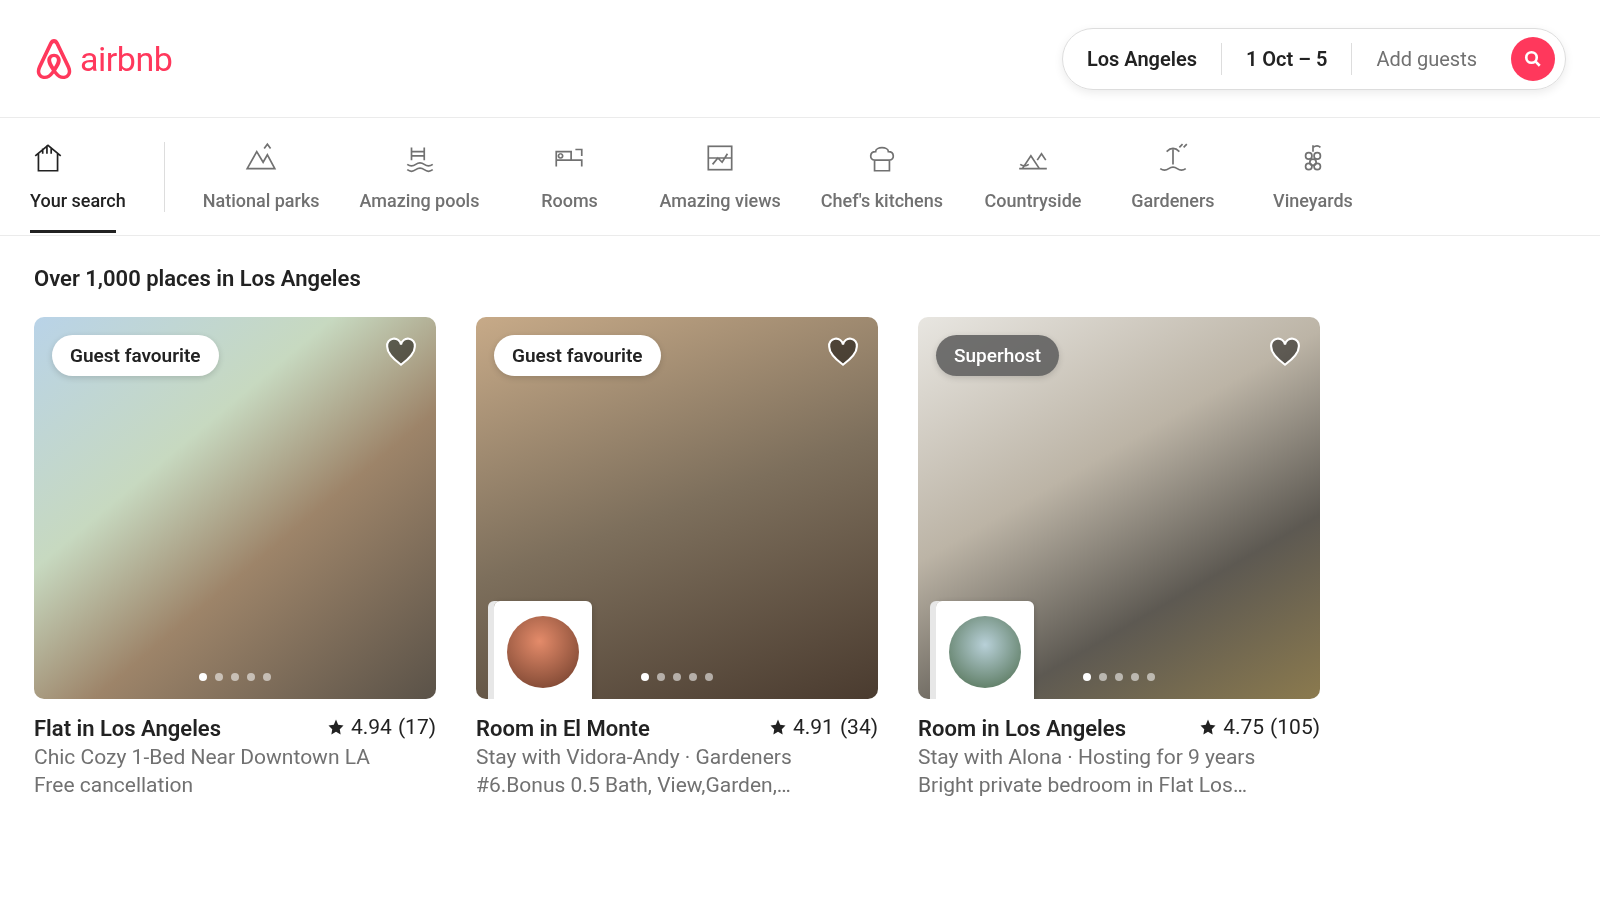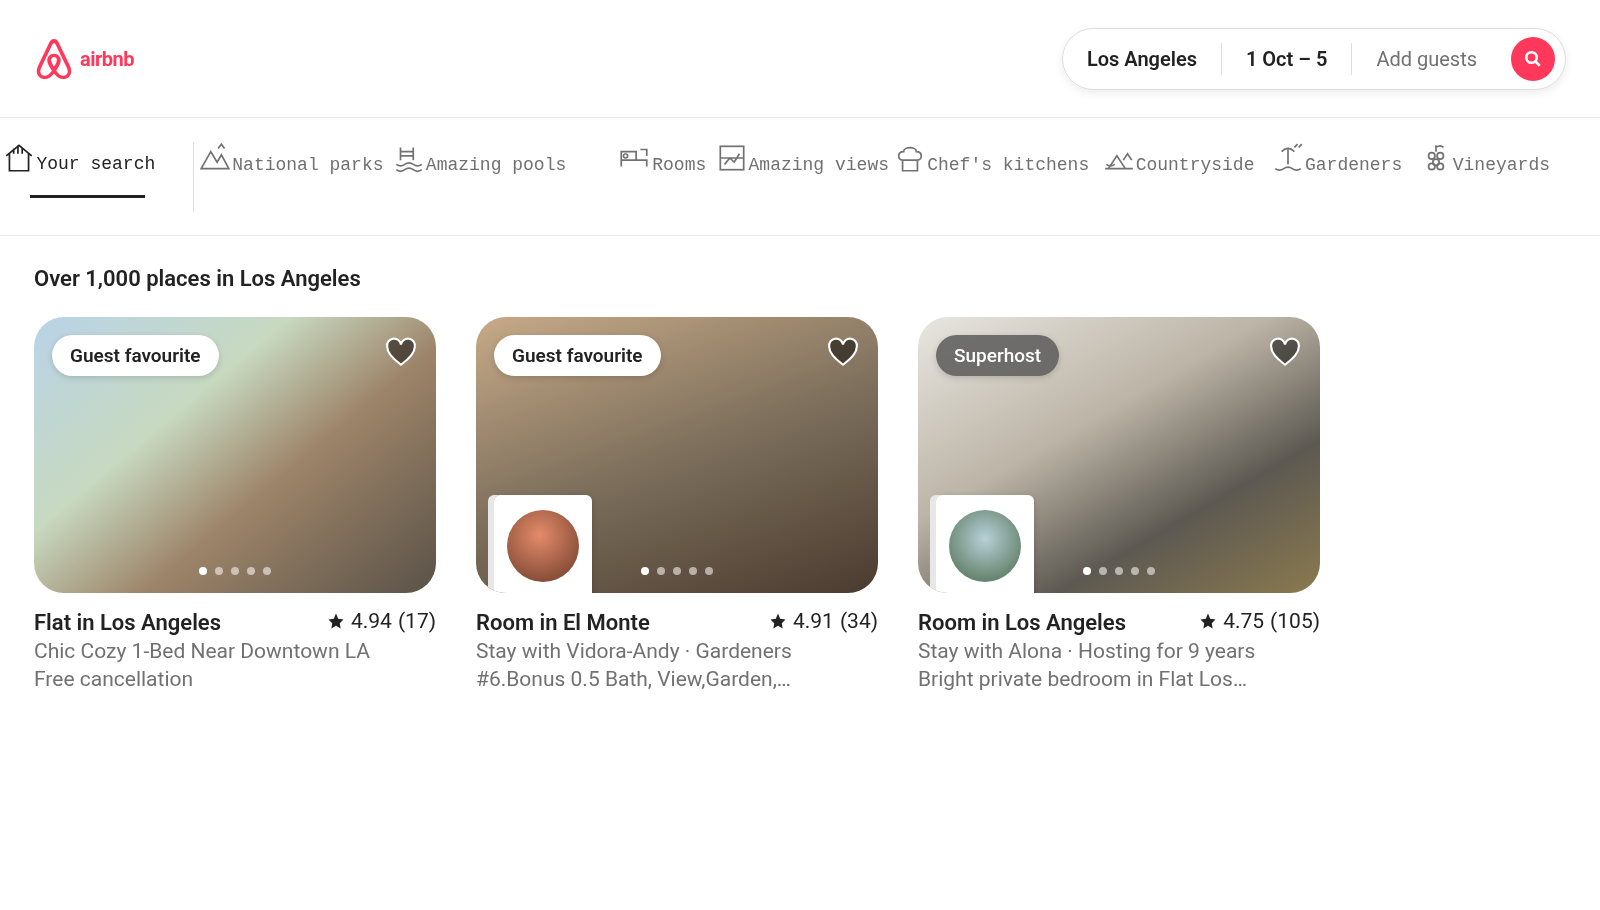--- a/index.html
+++ b/index.html
@@ -16,21 +16,21 @@
   
   .header {
     height: 118px;
     display: flex;
     align-items: center;
     padding: 0 34px;
     border-bottom: 1px solid #ebebeb;
     justify-content: space-between;
   }
   .logo { display:flex; align-items:center; gap:6px; color:#ff385c; }
-  .logo span { font-size: 20px; font-weight: 700; letter-spacing: -0.5px; }
+  .logo span { font-size: 34px; font-weight: 400; letter-spacing: -0.5px; }
   .logo svg { width:40px; height:44px; }
 
   .searchbar {
     display:flex;
     align-items:center;
     height: 62px;
     border: 1px solid #ddd;
     border-radius: 40px;
     box-shadow: 0 3px 10px rgba(0,0,0,.08);
     padding: 0 10px 0 0;
@@ -55,27 +55,26 @@
   
   .catbar {
     display:flex;
     align-items:flex-start;
     height: 118px;
     border-bottom: 1px solid #ebebeb;
     padding: 0 30px;
     gap: 0;
   }
   .cat {
-    display:flex; flex-direction:row; align-items:center; justify-content:flex-end;
+    display:flex; flex-direction:column; align-items:center; justify-content:space-between;
     padding: 22px 20px 0 20px;
     min-width: 140px;
     cursor:pointer;
     color:#717171;
     position:relative;
-    font-family:Liberation Mono, monospace;
   }
   .cat:first-child { min-width: 120px; padding-left:0; padding-right:30px; align-items:flex-start;}
   .cat .cicon { width:36px; height:36px; display:flex; align-items:center; justify-content:center; }
   .cat .cicon svg { width:34px; height:34px; stroke:#222; stroke-width:1.6; fill:none; }
   .cat:not(.active) .cicon svg { stroke:#717171; }
   .cat .clabel { margin-top:14px; font-size:18px; font-weight:500; white-space:nowrap;}
   .cat.active { color:#222; }
   .cat.active::after {
     content:""; position:absolute; bottom:-22px; left:0; right:40px; height:3px; background:#222;
   }
@@ -88,21 +87,21 @@
   }
   .results {
     flex: 0 0 1345px;
     padding: 30px 34px 0 34px;
     overflow:hidden;
   }
   .results-title { font-size:22px; font-weight:600; margin-bottom: 26px; }
   .cards { display:flex; gap: 40px; }
   .card { width: 402px; cursor:pointer; }
   .thumb {
-    width:402px; height:276px; border-radius:30px;
+    width:402px; height:382px; border-radius:10px;
     position:relative; overflow:hidden;
     background:#ccc;
   }
   .thumb.p1 { background: linear-gradient(140deg,#b9d3e8 0%,#c7d9c0 35%,#9d8469 60%,#5a5248 100%);}
   .thumb.p2 { background: linear-gradient(160deg,#c7aa88 0%,#7d6f5c 50%,#4a3b2f 100%);}
   .thumb.p3 { background: linear-gradient(150deg,#e8e6e1 0%,#bcb4a6 40%,#5d5952 70%,#8b7a4e 100%);}
   .badge {
     position:absolute; top:18px; left:18px;
     background:#fff; border-radius:22px;
     padding: 9px 18px; font-size:19px; font-weight:600;

